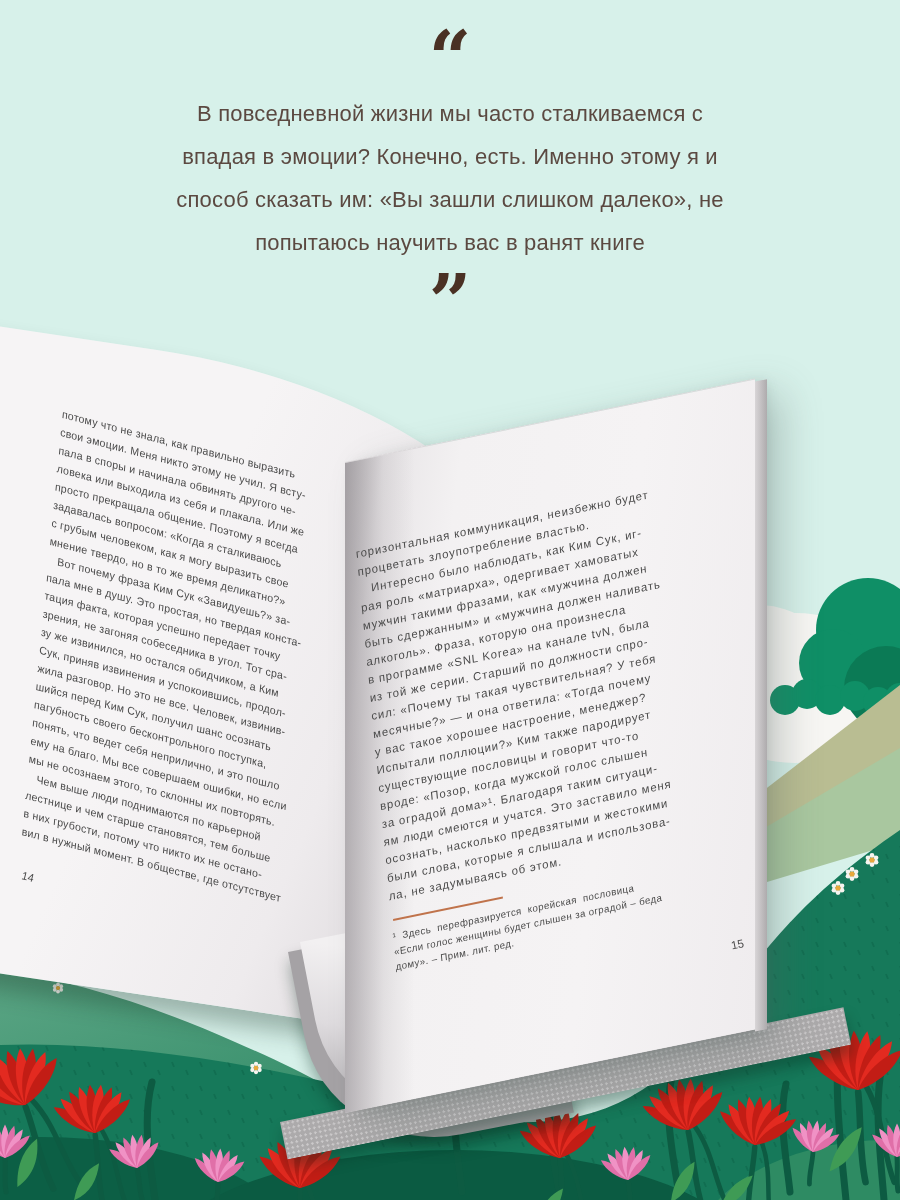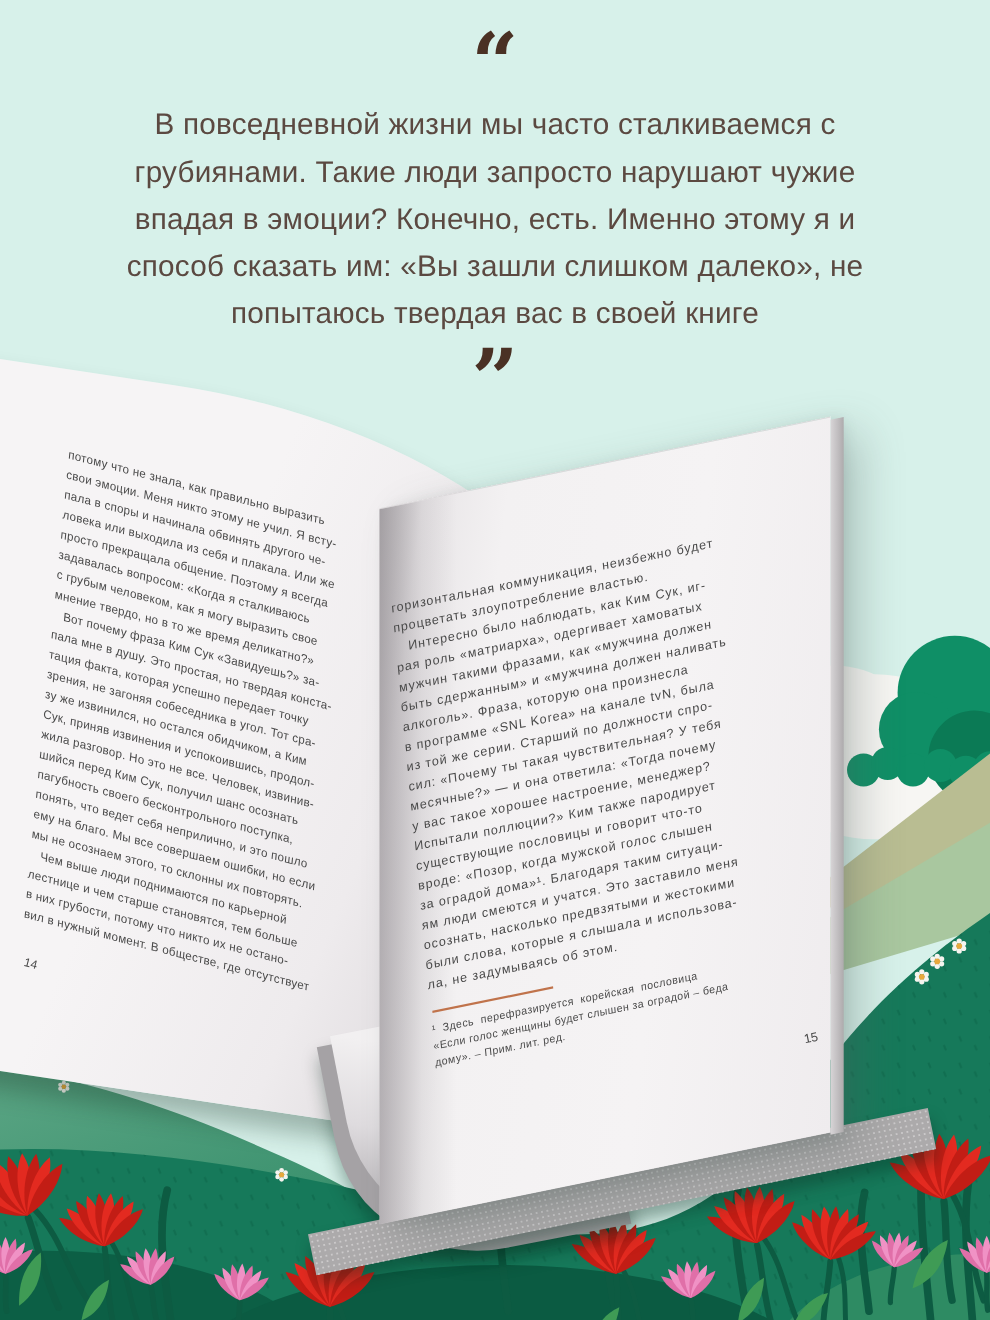--- a/index.html
+++ b/index.html
@@ -28,21 +28,21 @@
   .k1{fill:var(--pink,#f092c5);}
   .k2{fill:var(--pink-dark,#e06fa8);}
   .dpetal{fill:#f6f4ef;}
   .dcenter{fill:var(--daisy-center,#e9a83c);}
   
   .quote{position:absolute;left:0;top:36px;width:900px;text-align:center;}
   .qmark{font-family:"DejaVu Serif",serif;font-weight:bold;font-size:74px;line-height:44px;height:44px;
          color:var(--quote-marks,#4a3124);}
   .qopen{margin-bottom:12px;}
   .qclose{margin-top:16px;}
-  .qline{font-size:27px;line-height:43px;color:var(--quote-text,#5b4941);letter-spacing:.2px;}
+  .qline{font-size:22px;line-height:43px;color:var(--quote-text,#5b4941);letter-spacing:.2px;}
   
   .left-page{
     position:absolute;left:-110px;top:310px;width:700px;height:640px;
     transform:rotate(8.5deg);transform-origin:0 0;
     background:linear-gradient(105deg,#f6f4f5 45%,#eeebed 70%,#ddd9dc 88%,#c6c3c6 100%);
     border-top-right-radius:430px 230px;
     box-shadow:2px 16px 22px rgba(15,40,28,.30);
   }
   .lp-text{position:absolute;left:185px;top:68px;transform:rotate(6deg) skewX(9deg);transform-origin:0 0;}
   .bline{white-space:pre;font-size:10.8px;line-height:18px;letter-spacing:.25px;color:var(--ink,#4a4a4a);}
@@ -192,24 +192,23 @@
   <use href="#daisy" transform="translate(256,1068) scale(0.9)"></use>
   <use href="#daisy" transform="translate(838,888)"></use>
   <use href="#daisy" transform="translate(852,874)"></use>
   <use href="#daisy" transform="translate(872,860)"></use>
 </svg>
 
 <div class="quote">
   <div class="qmark qopen">“</div>
   <div class="qlines">
       <div class="qline">В повседневной жизни мы часто сталкиваемся с</div>
-      <div class="qline">грубиянами. Такие люди запросто нарушают чужие</div>
       <div class="qline">впадая в эмоции? Конечно, есть. Именно этому я и</div>
       <div class="qline">способ сказать им: «Вы зашли слишком далеко», не</div>
-      <div class="qline">попытаюсь твердая вас в своей книге</div>
+      <div class="qline">попытаюсь научить вас в ранят книге</div>
     </div>
   <div class="qmark qclose">”</div>
 </div>
 
 <div class="left-page">
   <div class="lp-text">
       <div class="bline">потому что не знала, как правильно выразить</div>
       <div class="bline">свои эмоции. Меня никто этому не учил. Я всту-</div>
       <div class="bline">пала в споры и начинала обвинять другого че-</div>
       <div class="bline">ловека или выходила из себя и плакала. Или же</div>

